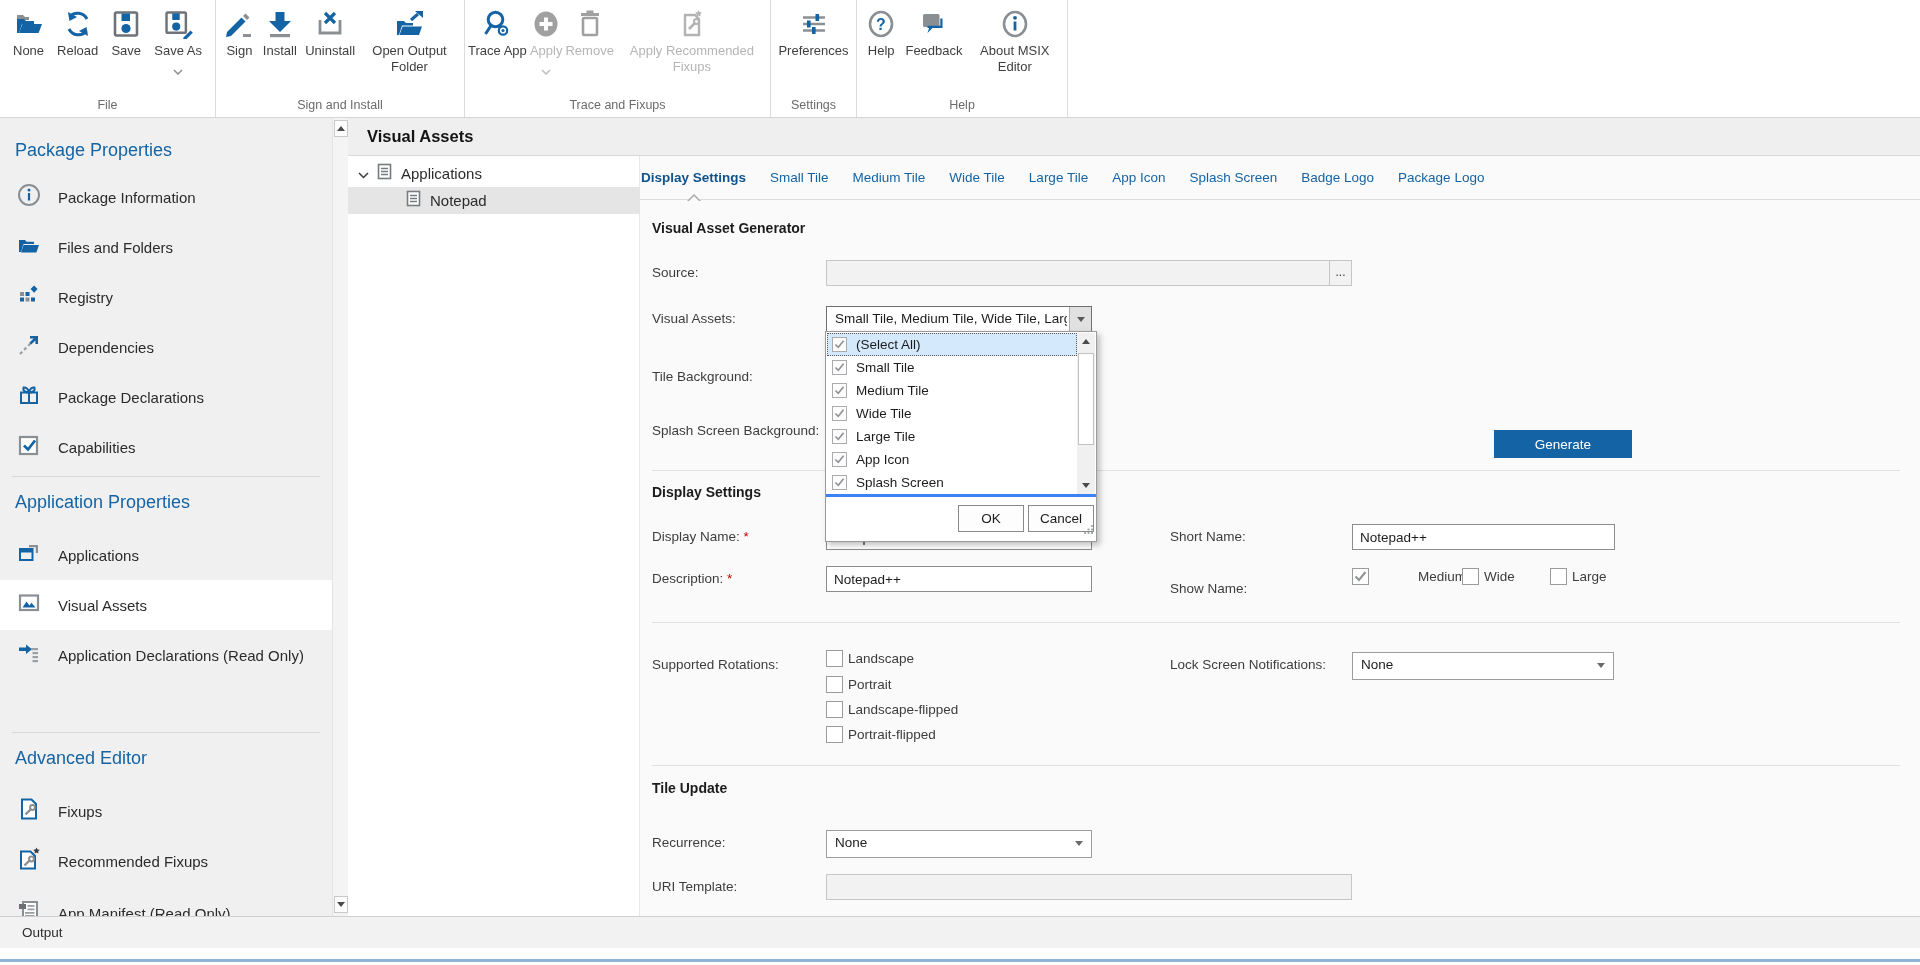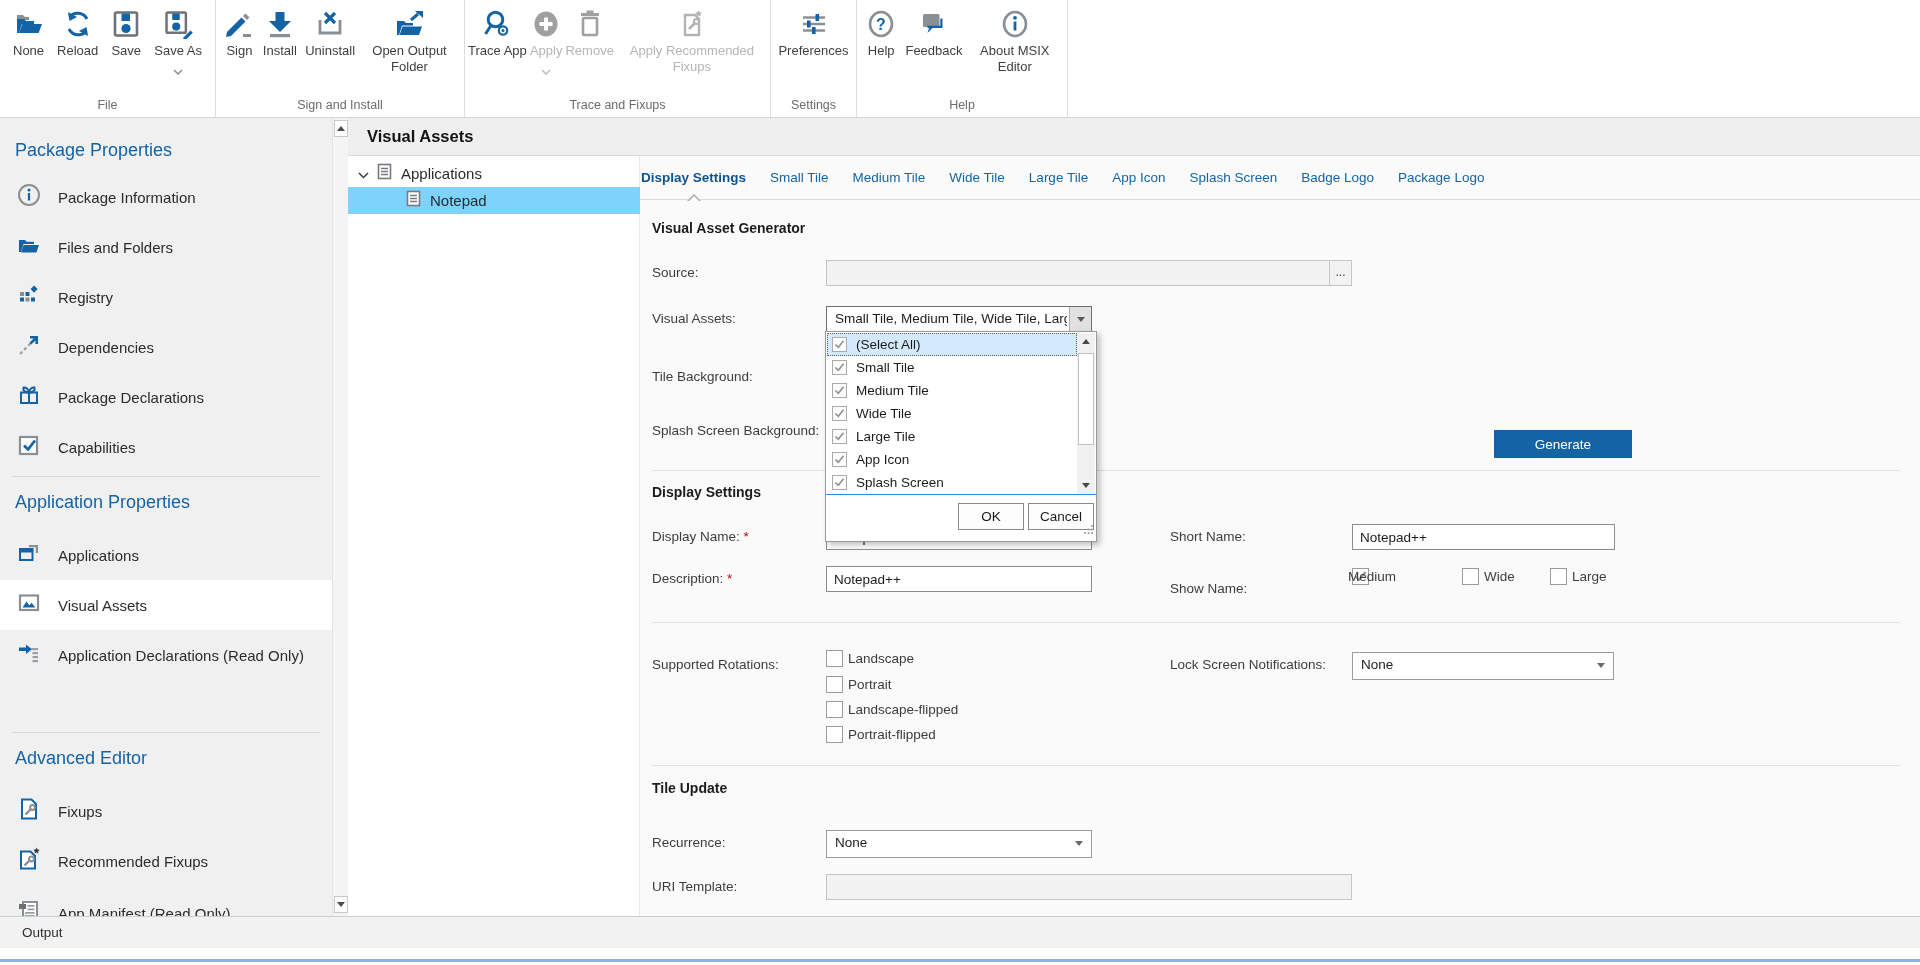--- a/index.html
+++ b/index.html
@@ -30,21 +30,21 @@
   .sarr { position: absolute; left: 1px; width: 14px; height: 17px; background: #fdfdfd; border: 1px solid #c9c9c9; display: flex; align-items: center; justify-content: center; }
   .tri-up { width: 0; height: 0; border: 4px solid transparent; border-bottom: 5px solid #4a4a4a; margin-top: -4px; }
   .tri-dn { width: 0; height: 0; border: 4px solid transparent; border-top: 5px solid #4a4a4a; margin-bottom: -4px; }
 
   
   .titlebar { position: absolute; left: 348px; top: 118px; width: 1572px; height: 38px; background: #efefef; border-bottom: 1px solid #d9d9d9; display: flex; align-items: center; padding-left: 19px; }
   .titlebar span { font-size: 16.5px; font-weight: bold; color: #141414; }
   .tree { position: absolute; left: 348px; top: 156px; width: 292px; height: 760px; background: #fff; border-right: 1px solid #e8e8e8; }
   .tnode { position: absolute; left: 0; width: 292px; height: 27px; display: flex; align-items: center; cursor: default; }
   .tnode .tl { font-size: 15px; color: #2b2b2b; margin-left: 8px; }
-  .tnode.sel { background: #7dd3fc; }
+  .tnode.sel { background: #e5e5e5; }
   .content { position: absolute; left: 640px; top: 156px; width: 1280px; height: 760px; background: #fafafa; }
 
   
   .tabs { position: absolute; left: 0; top: 0; width: 1280px; height: 44px; display: flex; align-items: center; gap: 24px; padding-left: 1px; border-bottom: 1px solid #dcdcdc; }
   .tab { position: relative; font-size: 13.5px; color: #1464a5; white-space: nowrap; height: 44px; display: flex; align-items: center; cursor: default; }
   .tab.active { font-weight: bold; color: #0f538f; }
   .tab.active::before { content: ""; position: absolute; left: 50%; margin-left: -7px; bottom: -1px; width: 0; height: 0; border: 7px solid transparent; border-bottom: 7px solid #a9a9a9; border-top: none; }
   .tab.active::after { content: ""; position: absolute; left: 50%; margin-left: -5px; bottom: -1px; width: 0; height: 0; border: 5px solid transparent; border-bottom: 5px solid #fafafa; border-top: none; }
 
   
@@ -67,21 +67,21 @@
 
   
   .popup { position: absolute; left: 825px; top: 331px; width: 272px; height: 211px; background: #fff; border: 1px solid #9a9a9a; box-shadow: 3px 3px 6px rgba(0,0,0,.25); z-index: 50; }
   .plist { position: absolute; left: 1px; top: 1px; width: 250px; height: 161px; }
   .pitem { height: 23px; display: flex; align-items: center; padding-left: 5px; gap: 9px; font-size: 13.5px; color: #1c1c1c; cursor: default; }
   .pitem.hl { background: #d4e9fb; outline: 1px dotted #5a5a5a; outline-offset: -1px; }
   .cb2 { width: 15px; height: 15px; background: #fcfcfc; border: 1px solid #ababab; display: flex; align-items: center; justify-content: center; flex: none; }
   .pscroll { position: absolute; right: 1px; top: 1px; width: 18px; height: 161px; background: #f0f0f0; }
   .psarr { position: absolute; left: 0; width: 18px; height: 17px; display: flex; align-items: center; justify-content: center; background: #f0f0f0; }
   .pthumb { position: absolute; left: 1px; width: 16px; top: 20px; height: 92px; background: #fff; border: 1px solid #c2c2c2; }
-  .pfoot { position: absolute; left: 0; right: 0; top: 162px; bottom: 0; background: #fff; border-top: 1px solid #3b82f6; }
+  .pfoot { position: absolute; left: 0; right: 0; top: 162px; bottom: 0; background: #fff; border-top: 3px solid #3b82f6; }
   .pbtn { position: absolute; top: 8px; width: 66px; height: 27px; background: #fdfdfd; border: 1px solid #8a8a8a; font-size: 13.5px; color: #1c1c1c; display: flex; align-items: center; justify-content: center; cursor: default; }
   .grip { position: absolute; right: 2px; bottom: 2px; }
 
   
   .statusbar { position: absolute; left: 0; top: 916px; width: 1920px; height: 32px; background: #f2f2f2; border-top: 1px solid #cfcfcf; display: flex; align-items: center; padding-left: 22px; }
   .statusbar span { font-size: 13.5px; color: #2e2e2e; }
   .bline { position: absolute; left: 0; top: 959px; width: 1920px; height: 3px; background: #8fb3d9; }
 </style>
 </head>
 <body>
@@ -496,21 +496,21 @@
 
     <div class="lab" style="left:12px;top:410px"><span>Description:</span> <span class="req">*</span></div>
     <input class="inp" style="left: 186px; top: 410px; width: 266px;" value="Notepad++">
 
     <div class="lab" style="left:530px;top:420px">Show Name:</div>
     <div class="cb" style="left:712px;top:412px">
         <svg width="13" height="11" viewBox="0 0 13 11">
           <path d="M1.5 5.5l3.5 3.5L11.5 1" fill="none" stroke="#8f9397" stroke-width="2"></path>
         </svg>
       </div>
-    <div class="cblab" style="left:708px;top:412px">Medium</div>
+    <div class="cblab" style="left:778px;top:412px">Medium</div>
     <div class="cb" style="left:822px;top:412px"></div>
     <div class="cblab" style="left:844px;top:412px">Wide</div>
     <div class="cb" style="left:910px;top:412px"></div>
     <div class="cblab" style="left:932px;top:412px">Large</div>
 
     <div class="cdiv" style="top:466px"></div>
 
     <div class="lab" style="left:12px;top:496px">Supported Rotations:</div>
     <div class="cb" style="left:186px;top:494px"></div>
     <div class="cblab" style="left:208px;top:494px">Landscape</div>

